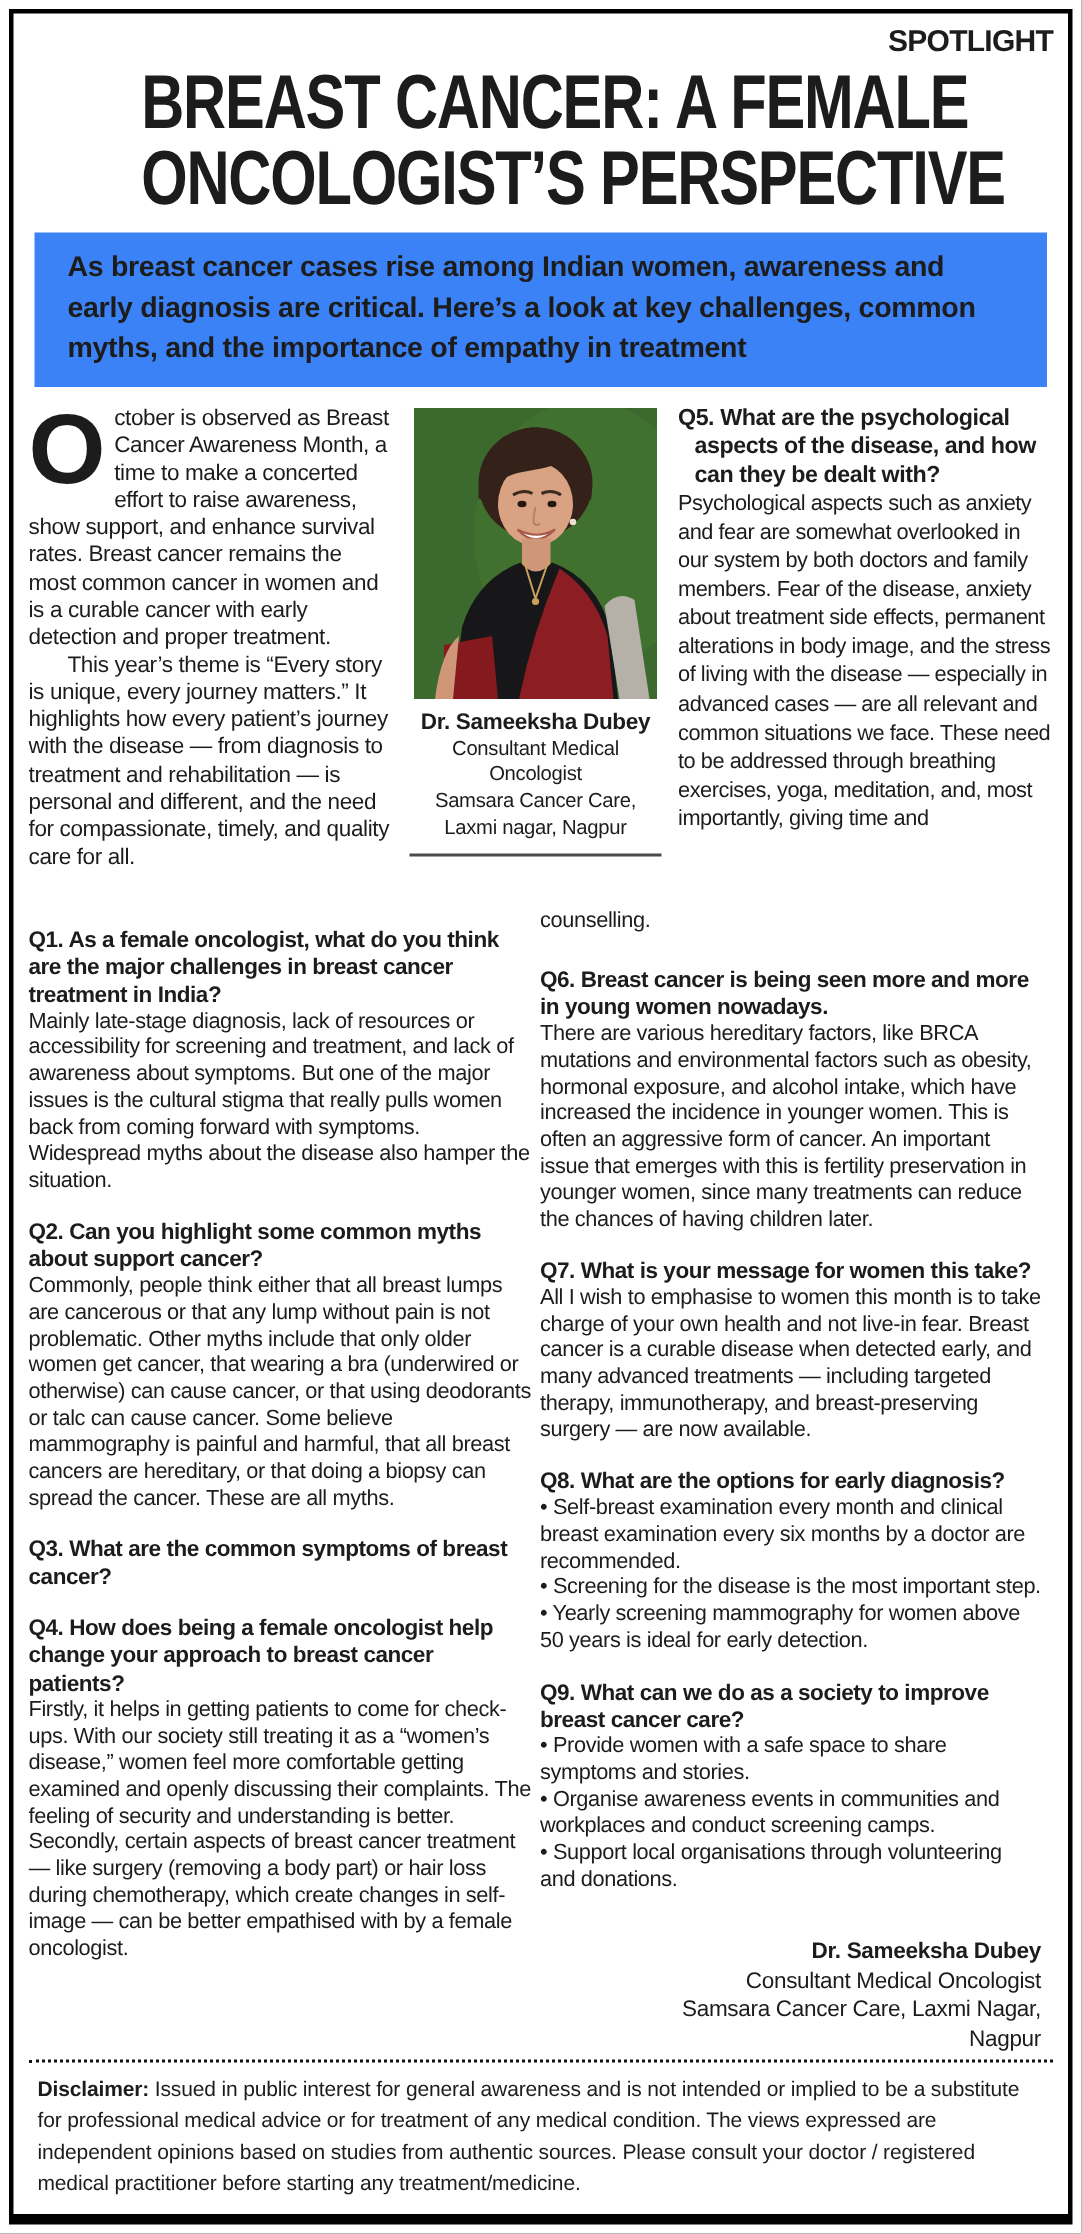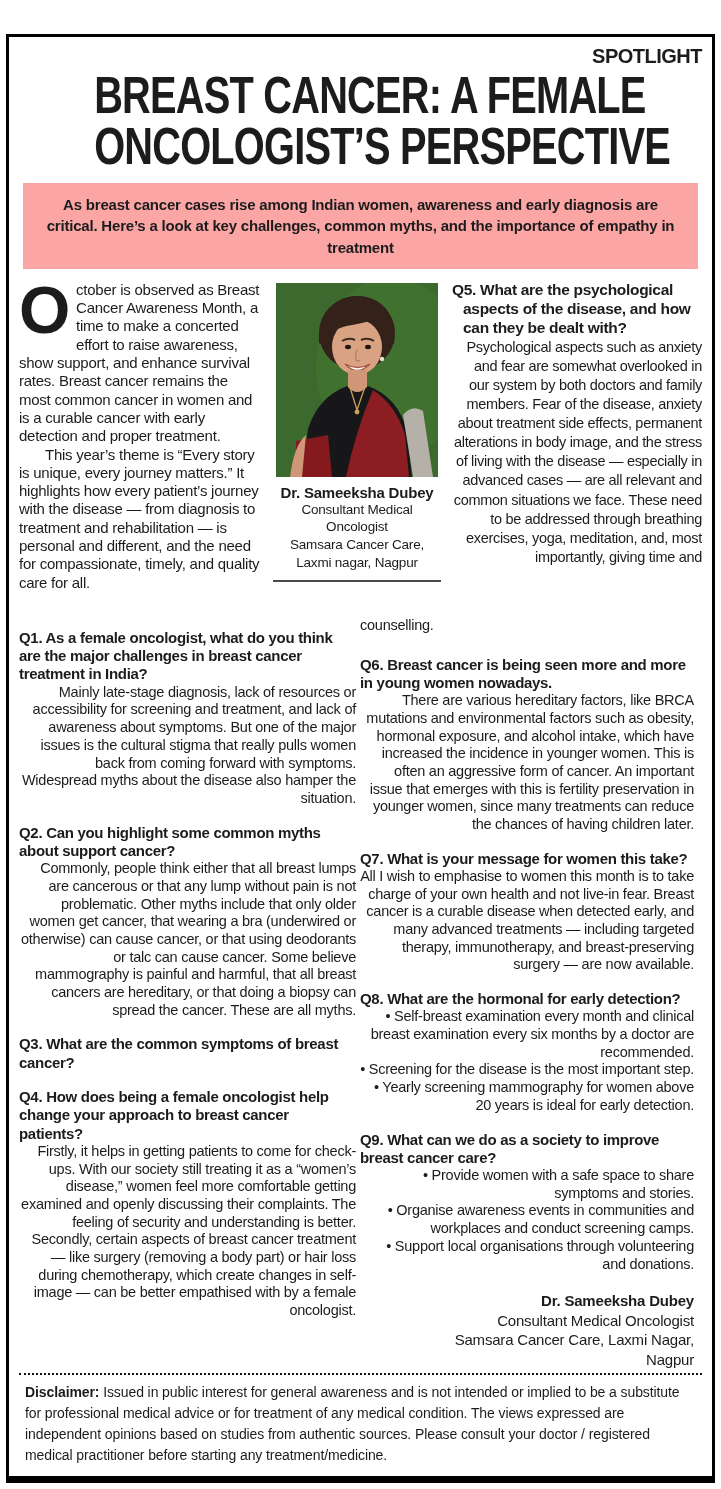--- a/index.html
+++ b/index.html
@@ -1,46 +1,46 @@
 <!DOCTYPE html>
 <html><head>
 <meta charset="utf-8">
 <style>
   html,body{margin:0;padding:0;background:#888;}
   .page{position:relative;width:721px;height:1489px;background:#fff;overflow:hidden;
         font-family:"Liberation Sans",sans-serif;color:#1c1c1c;margin:0 auto;}
   .sheet{position:absolute;inset:6px;border:3px solid #000;border-bottom-width:7px;
-         padding:4px 10px 8px;display:flex;flex-direction:column;box-sizing:border-box;background:#fff;margin-top:28px;}
+         padding:4px 10px 8px;display:flex;flex-direction:column;box-sizing:border-box;background:#fff;}
 
   .spotlight{text-align:right;font-weight:bold;font-size:20px;letter-spacing:-0.5px;
              line-height:1;padding:5px 0 2px;}
   .title{margin:2px 0 4px;text-align:center;font-weight:bold;}
   .tline{display:block;font-size:51px;line-height:1.0;letter-spacing:-1px;
          transform:scaleX(0.78);transform-origin:50% 50%;white-space:nowrap;}
-  .standfirst{background:#fca5a5;margin:7px 4px 9px;padding:11px 22px;text-align:center;
-              font-weight:bold;font-size:15px;line-height:1.42;letter-spacing:-0.2px;}
+  .standfirst{background:#3b82f6;margin:7px 4px 9px;padding:11px 22px;text-align:left;
+              font-weight:bold;font-size:19px;line-height:1.42;letter-spacing:-0.2px;}
 
   .topgrid{display:flex;gap:11px;height:332px;overflow:hidden;margin-top:3px;}
   .intro{width:243px;font-size:15px;line-height:1.22;letter-spacing:-0.25px;}
   .intro p{margin:0;}
   .dropcap{float:left;font-weight:bold;font-size:66px;line-height:0.8;margin:3px 6px 0 0;}
   .p2{text-indent:26px;}
 
   .photocol{width:168px;text-align:center;}
   .photo{width:162px;height:194px;margin:2px auto 0;}
   .photo svg{display:block;width:162px;height:194px;}
   .cap-name{font-weight:bold;font-size:15px;margin-top:7px;letter-spacing:-0.2px;}
   .cap-line{font-size:13.5px;line-height:1.3;letter-spacing:-0.2px;}
   .cap-rule{border-bottom:2px solid #4a4a4a;margin-top:9px;}
 
   .q5col{width:250px;font-size:14.5px;line-height:1.32;letter-spacing:-0.3px;}
   .q5col .qhead{padding-left:11px;text-indent:-11px;font-size:15.5px;}
 
   .qhead{font-weight:bold;line-height:1.22;letter-spacing:-0.3px;margin:0;font-size:15px;}
-  .ans{margin:0;text-align:right;}
+  .ans{margin:0;}
 
   .lowgrid{display:flex;gap:4px;flex:1;min-height:0;overflow:hidden;margin-top:4px;
            font-size:14.5px;line-height:1.22;letter-spacing:-0.25px;}
   .leftcol{width:337px;padding-top:12px;}
   .rightcol{width:334px;display:flex;flex-direction:column;}
   .qa{margin-bottom:16px;}
   .overflow-word{margin:0 0 21px;}
 
   .signature{margin-top:auto;padding-bottom:4px;text-align:right;font-size:15px;line-height:1.3;
              letter-spacing:-0.2px;}
@@ -148,24 +148,24 @@
         <div id="right-col-qa">
             <div class="qa">
               <div class="qhead">Q6. Breast cancer is being seen more and more in young women nowadays.</div>
               <p class="ans">There are various hereditary factors, like BRCA mutations and environmental factors such as obesity, hormonal exposure, and alcohol intake, which have increased the incidence in younger women. This is often an aggressive form of cancer. An important issue that emerges with this is fertility preservation in younger women, since many treatments can reduce the chances of having children later.</p>
             </div>
             <div class="qa">
               <div class="qhead">Q7. What is your message for women this take?</div>
               <p class="ans">All I wish to emphasise to women this month is to take charge of your own health and not live-in fear. Breast cancer is a curable disease when detected early, and many advanced treatments — including targeted therapy, immunotherapy, and breast-preserving surgery — are now available.</p>
             </div>
             <div class="qa">
-              <div class="qhead">Q8. What are the hormonal for early detection?</div>
+              <div class="qhead">Q8. What are the options for early diagnosis?</div>
               <p class="ans">• Self-breast examination every month and clinical breast examination every six months by a doctor are recommended.</p>
               <p class="ans">• Screening for the disease is the most important step.</p>
-              <p class="ans">• Yearly screening mammography for women above 20 years is ideal for early detection.</p>
+              <p class="ans">• Yearly screening mammography for women above 50 years is ideal for early detection.</p>
             </div>
             <div class="qa">
               <div class="qhead">Q9. What can we do as a society to improve breast cancer care?</div>
               <p class="ans">• Provide women with a safe space to share symptoms and stories.</p>
               <p class="ans">• Organise awareness events in communities and workplaces and conduct screening camps.</p>
               <p class="ans">• Support local organisations through volunteering and donations.</p>
             </div>
           </div>
         <div class="signature">
           <div class="sig-name">Dr. Sameeksha Dubey</div>

